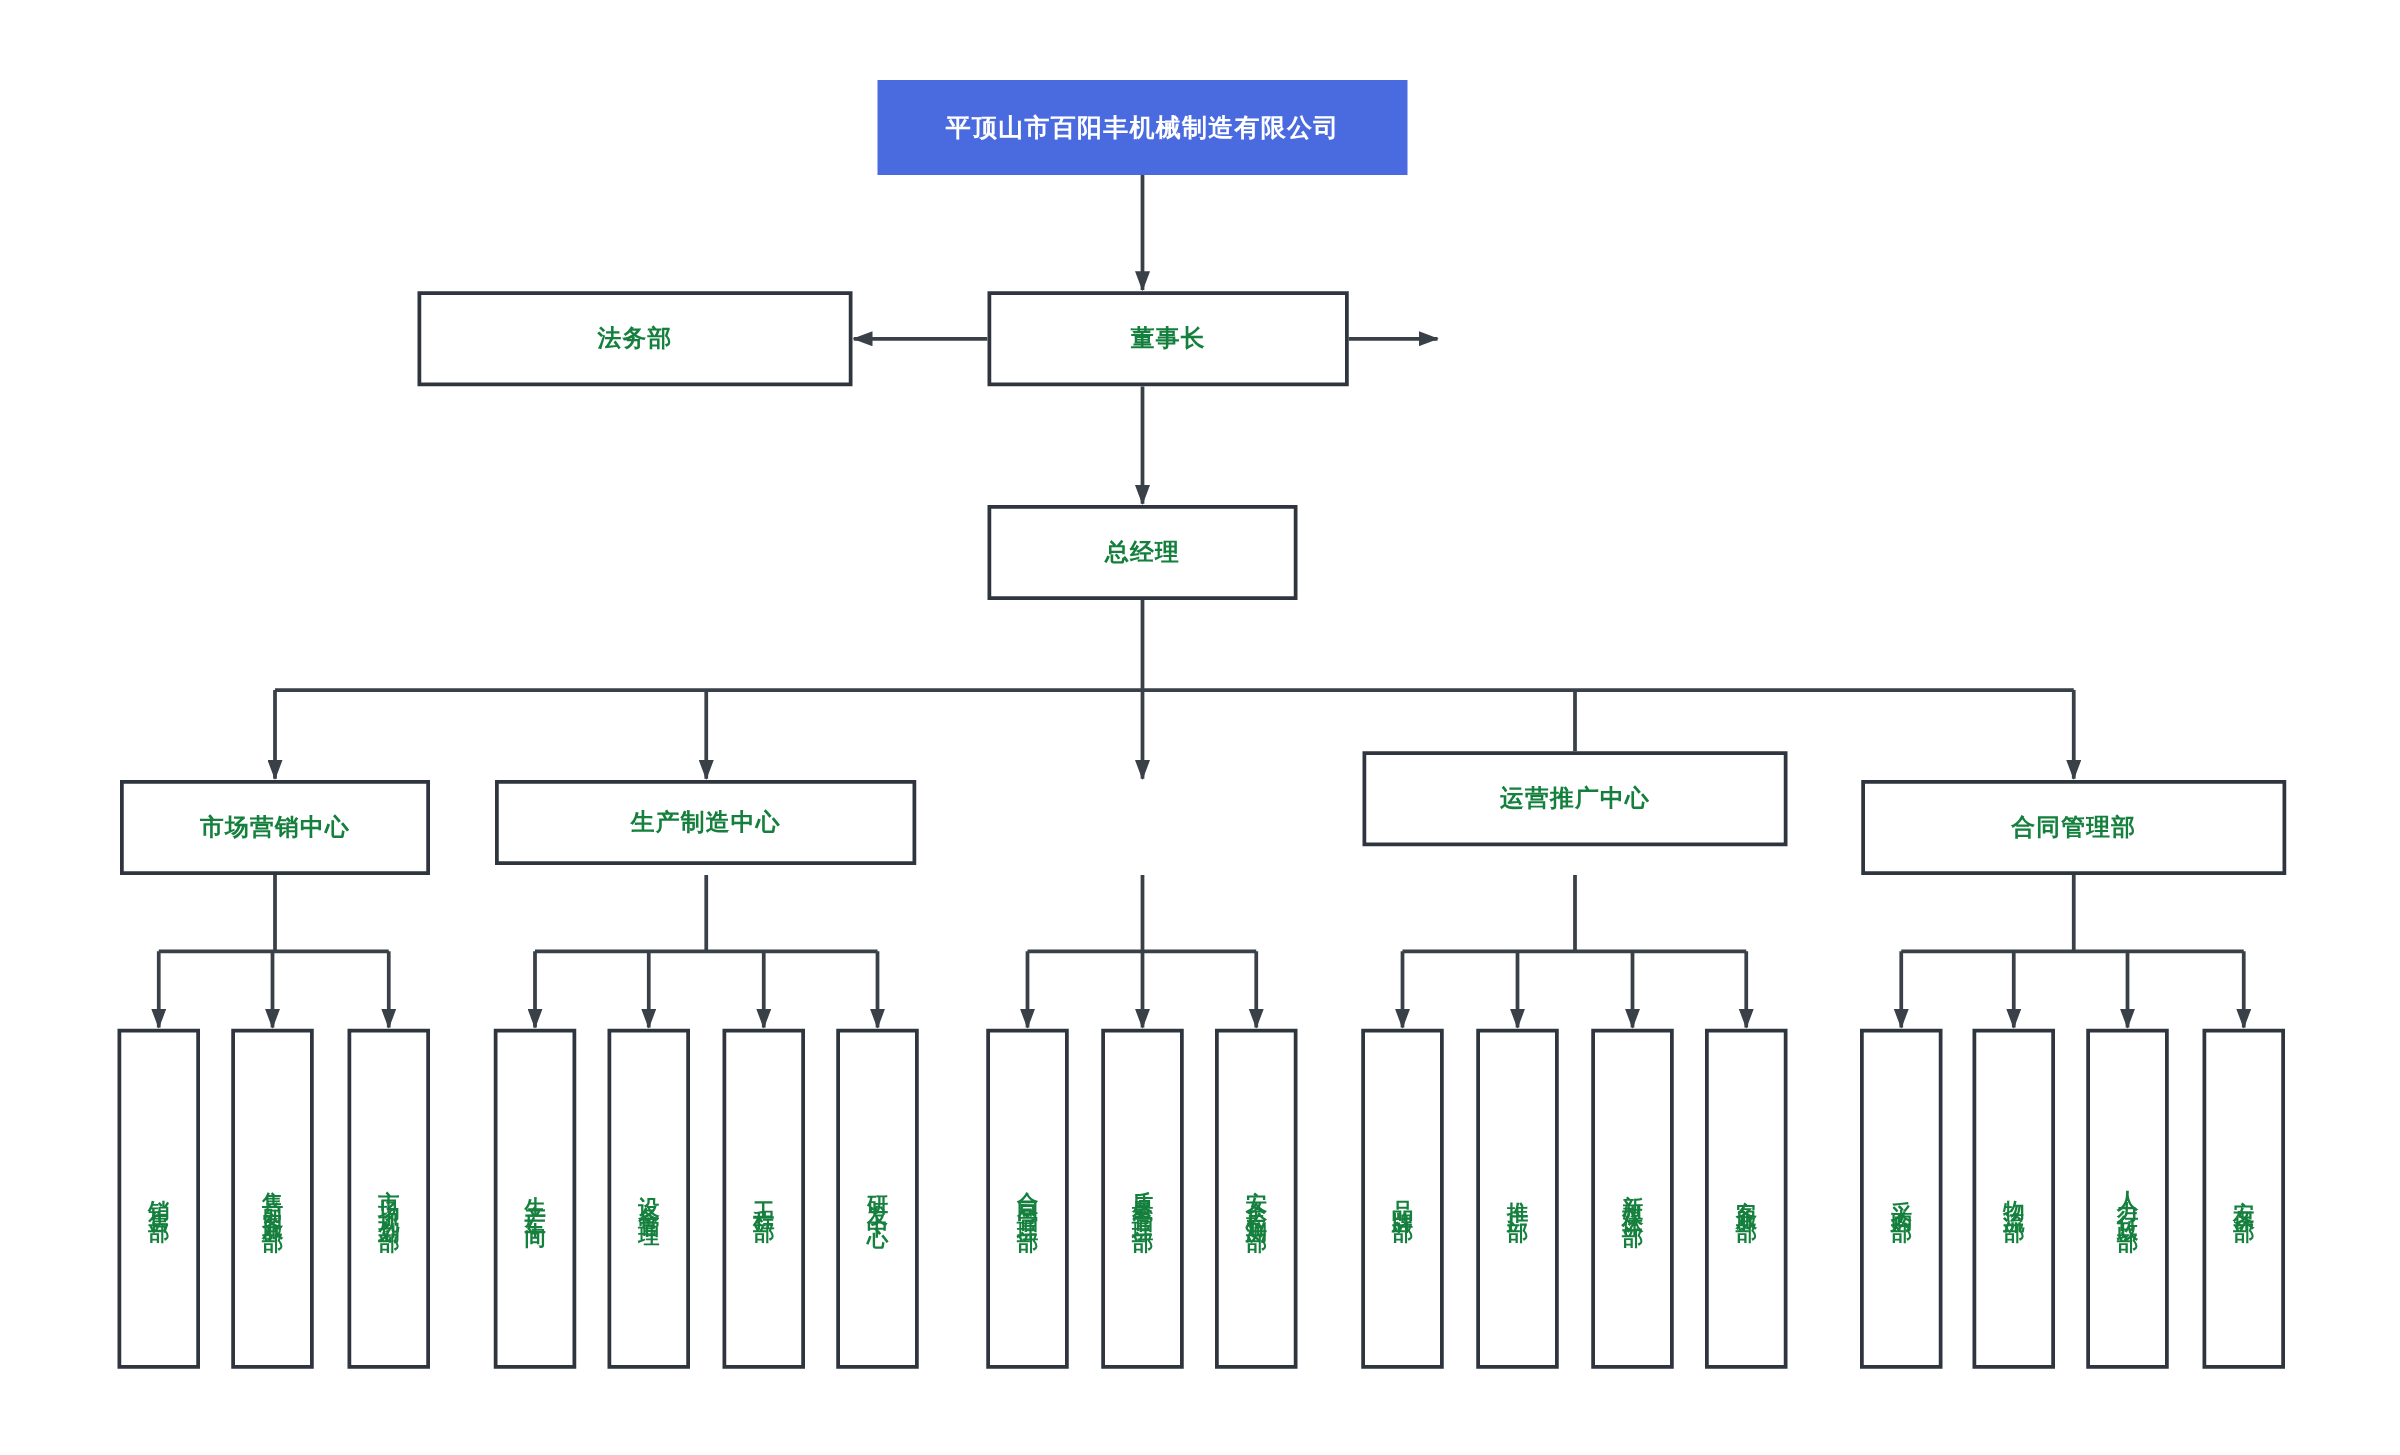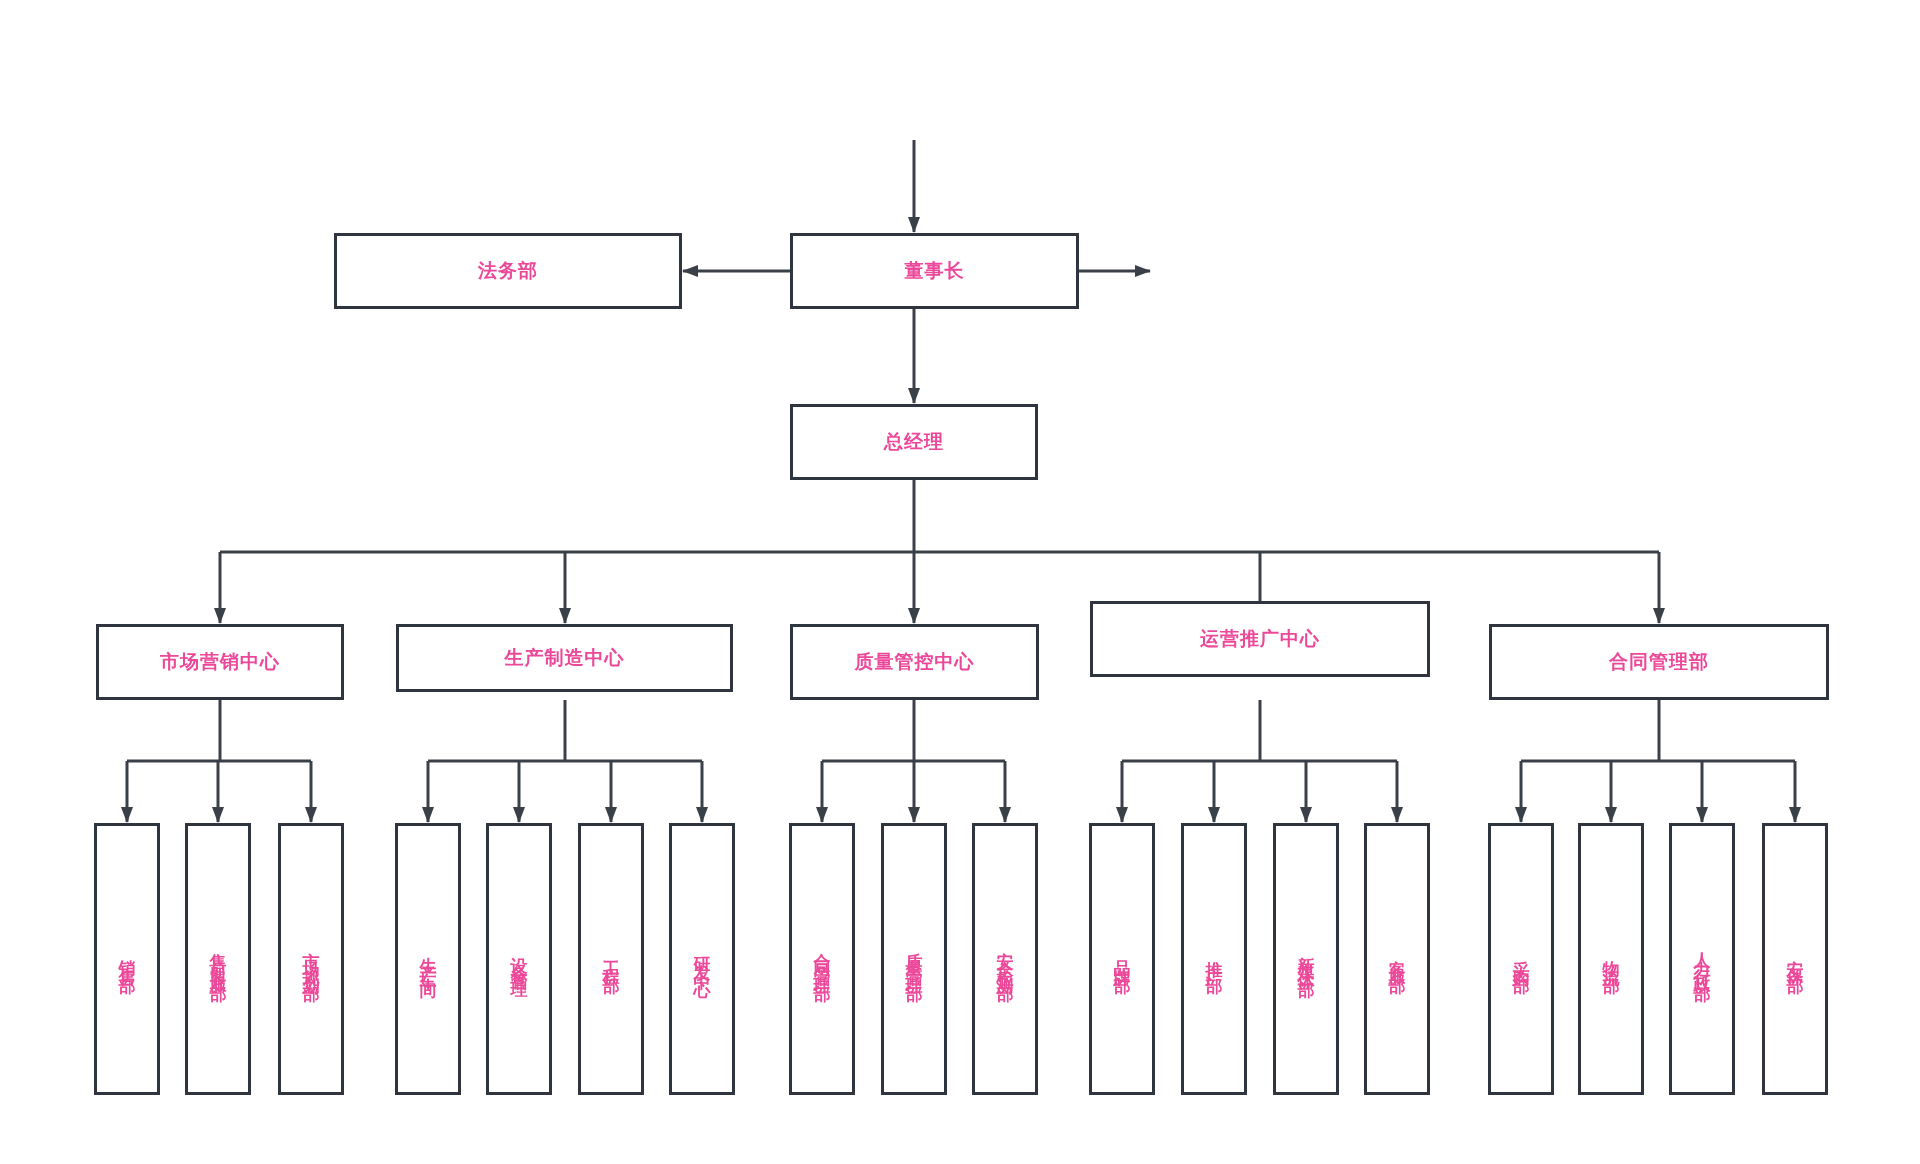--- a/index.html
+++ b/index.html
@@ -9,21 +9,21 @@
     width: 1920px;
     height: 1164px;
     background: #ffffff;
     overflow: hidden;
   }
   .node {
     position: absolute;
     box-sizing: border-box;
     background: #ffffff;
     border: 3px solid #2f353e;
-    color: #ec4899;
+    color: #15803d;
     font-weight: 700;
     font-size: 19px;
     display: flex;
     align-items: center;
     justify-content: center;
     text-align: center;
     letter-spacing: 1px;
   }
   .node.root {
     background: #4a6ae0;
@@ -108,29 +108,29 @@
       <line x1="1214" y1="761" x2="1214" y2="822" marker-end="url(#arrow)"></line>
       <line x1="1306" y1="761" x2="1306" y2="822" marker-end="url(#arrow)"></line>
       <line x1="1397" y1="761" x2="1397" y2="822" marker-end="url(#arrow)"></line>
       <line x1="1521" y1="761" x2="1521" y2="822" marker-end="url(#arrow)"></line>
       <line x1="1611" y1="761" x2="1611" y2="822" marker-end="url(#arrow)"></line>
       <line x1="1702" y1="761" x2="1702" y2="822" marker-end="url(#arrow)"></line>
       <line x1="1795" y1="761" x2="1795" y2="822" marker-end="url(#arrow)"></line>
     </g>
   </svg>
 
+  <div class="node root" style="left:702px; top:64px; width:424px; height:76px">平顶山市百阳丰机械制造有限公司</div>
 
   <div class="node" style="left:334px; top:233px; width:348px; height:76px">法务部</div>
   <div class="node" style="left:790px; top:233px; width:289px; height:76px">董事长</div>
 
   <div class="node" style="left:790px; top:404px; width:248px; height:76px">总经理</div>
 
   <div class="node" style="left:96px; top:624px; width:248px; height:76px">市场营销中心</div>
   <div class="node" style="left:396px; top:624px; width:337px; height:68px">生产制造中心</div>
-  <div class="node" style="left:790px; top:624px; width:249px; height:76px">质量管控中心</div>
   <div class="node" style="left:1090px; top:601px; width:340px; height:76px">运营推广中心</div>
   <div class="node" style="left:1489px; top:624px; width:340px; height:76px">合同管理部</div>
 
   <div class="node dept" style="left:94px; top:823px; width:66px; height:272px">
     <span class="vtext">销售部</span>
   </div>
   <div class="node dept" style="left:185px; top:823px; width:66px; height:272px">
     <span class="vtext">售前客服部</span>
   </div>
   <div class="node dept" style="left:278px; top:823px; width:66px; height:272px">

